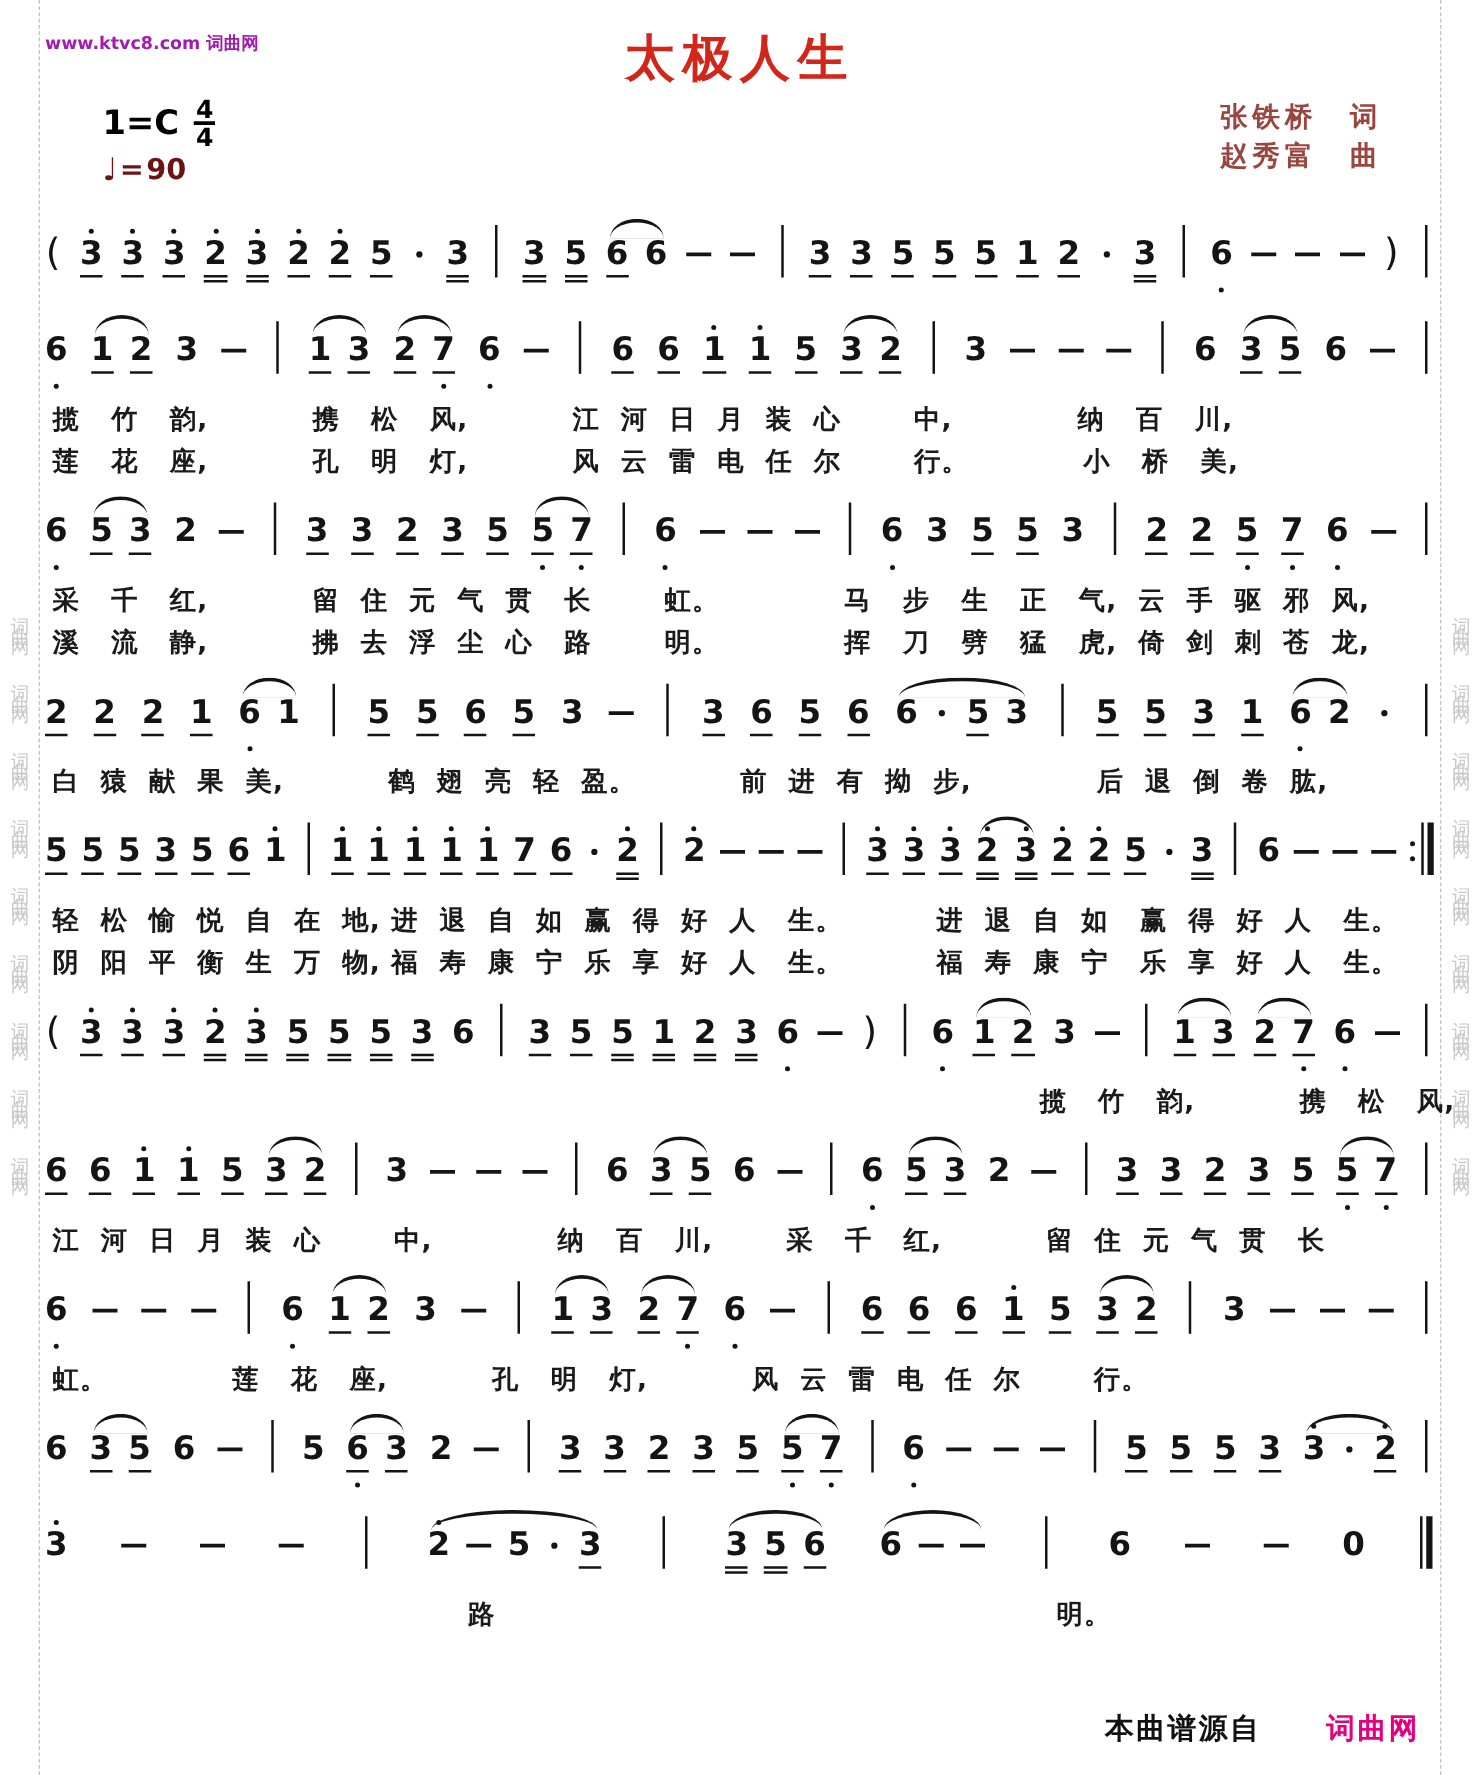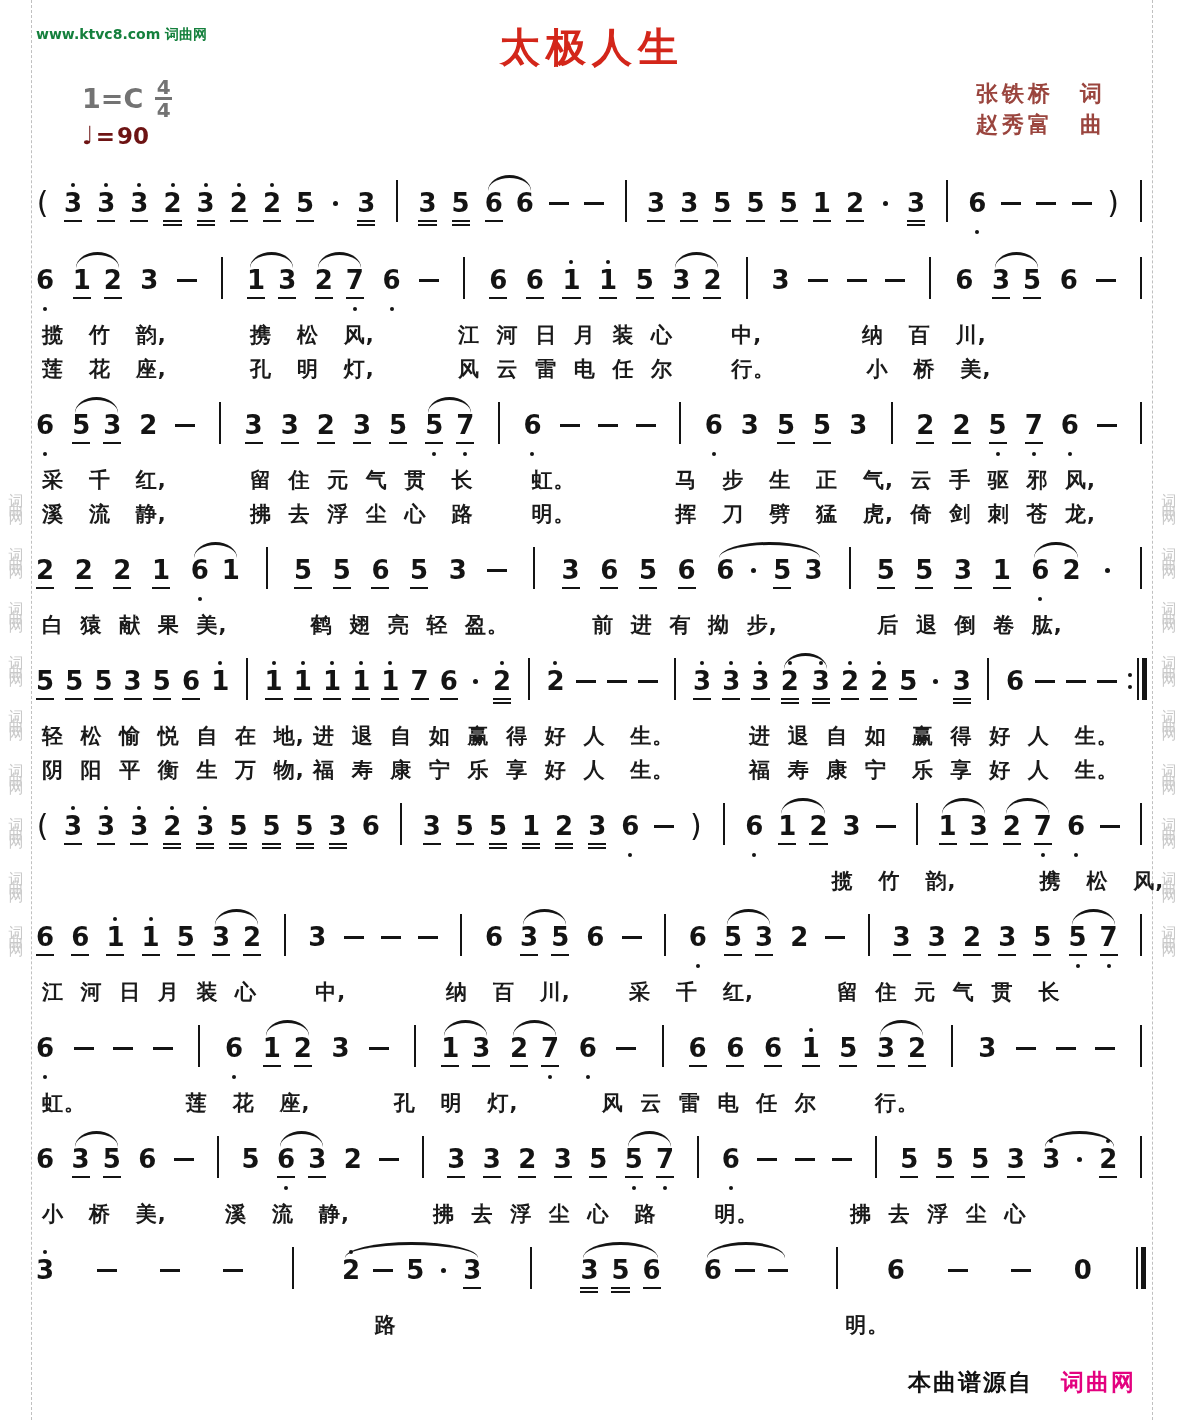--- a/index.html
+++ b/index.html
@@ -9,28 +9,28 @@
   
   .sidecol{position:absolute;top:0;bottom:0;width:31px;display:flex;justify-content:center;
            writing-mode:vertical-rl;text-orientation:upright;
            font-size:15px;line-height:31px;letter-spacing:9px;color:#c9c9c9;
            font-family:"DejaVu Sans",sans-serif;overflow:hidden;}
   .sidecol.left{left:0;border-right:1px dashed #c0c0c0;}
   .sidecol.right{right:0;border-left:1px dashed #c0c0c0;}
 
   .page{position:absolute;left:32px;right:32px;top:0;bottom:0;}
 
-  .watermark{position:absolute;left:4px;top:26px;font-size:14px;font-weight:700;color:#15803d;}
+  .watermark{position:absolute;left:4px;top:26px;font-size:14px;font-weight:700;color:#a21caf;}
 
   .title{margin:24px 0 0;text-align:center;font-size:40px;line-height:46px;font-weight:700;
          color:#d3261a;letter-spacing:6px;}
 
   .metarow{display:flex;justify-content:space-between;align-items:flex-start;
            margin:8px 46px 0 50px;height:86px;}
-  .keyrow{display:flex;align-items:center;font-size:27px;font-weight:700;color:#737373;}
+  .keyrow{display:flex;align-items:center;font-size:27px;font-weight:700;color:#000000;}
   .frac{display:inline-flex;flex-direction:column;align-items:center;margin-left:12px;
         font-size:20px;line-height:18px;font-weight:700;}
   .fl{width:17px;height:3px;background:currentColor;margin:1px 0;}
   .temporow{margin-top:2px;font-size:23px;font-weight:700;color:#6d1313;display:flex;align-items:center;gap:2px;}
   .tnote{font-size:25px;}
   .credits{text-align:right;font-family:Liberation Serif, serif;font-size:22px;line-height:31px;
            color:#9a453e;letter-spacing:4px;font-weight:700;}
 
   
   #score{margin:14px 4px 0 4px;}
@@ -53,21 +53,21 @@
   .blrow .bl{margin-top:-5px;}
   .digit .bl{margin-top:-5px;}
   .rdots{display:flex;flex-direction:column;gap:8px;margin-right:2px;}
   .rdots i{width:4px;height:4px;border-radius:50%;background:#141414;display:block;}
   .slur{display:flex;position:relative;gap:13px;align-items:flex-start;flex:none;}
   .arc{position:absolute;top:-3px;left:3px;right:3px;height:13px;
        border-top:3px solid #141414;border-radius:50% 50% 0 0 / 100% 100% 0 0;}
   .lyr{white-space:pre;font-size:21px;font-weight:600;line-height:30px;margin-top:4px;
        color:#1a1a1a;letter-spacing:1px;padding-left:6px;}
 
-  .footer{position:absolute;right:16px;bottom:22px;display:flex;gap:28px;align-items:baseline;}
+  .footer{position:absolute;right:16px;bottom:22px;display:flex;gap:52px;align-items:baseline;}
   .srclabel{font-size:23px;font-weight:700;color:#111111;letter-spacing:2px;}
   .sitelink{font-size:23px;font-weight:700;color:#e3017f;letter-spacing:2px;cursor:pointer;}
 </style>
 </head>
 <body>
 
 <div class="sidecol left">词曲网   词曲网   词曲网   词曲网   词曲网   词曲网   词曲网   词曲网   词曲网   </div>
 <div class="sidecol right">词曲网   词曲网   词曲网   词曲网   词曲网   词曲网   词曲网   词曲网   词曲网   </div>
 
 <div class="page">
@@ -2676,21 +2676,20 @@
           </div>
           <div class="tok">
             <div class="slotA"></div>
             <div class="digit">
               <span class="bl"></span>
             </div>
             <div class="slotU"></div>
             <div class="slotB"></div>
           </div>
         </div>
-        <div class="lyr">小   桥   美,       溪   流   静,          拂  去  浮  尘  心   路       明。           拂  去  浮  尘  心</div>
       </div>
       <div class="lineblock">
         <div class="noteline">
           <div class="tok">
             <div class="slotA">
               <span class="dt"></span>
             </div>
             <div class="digit">3</div>
             <div class="slotU"></div>
             <div class="slotB"></div>

